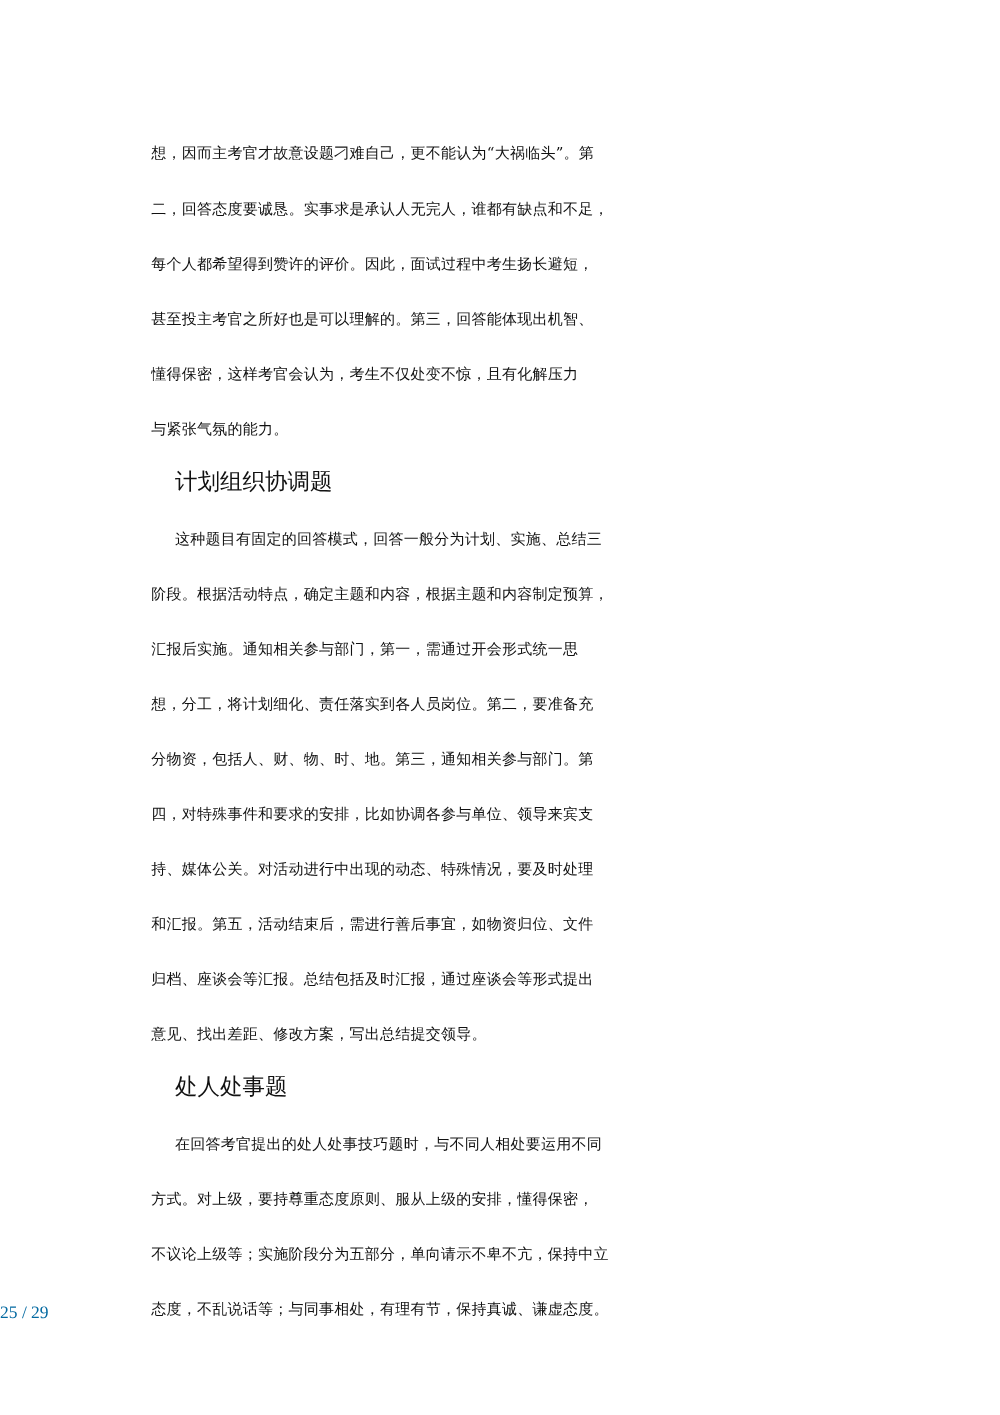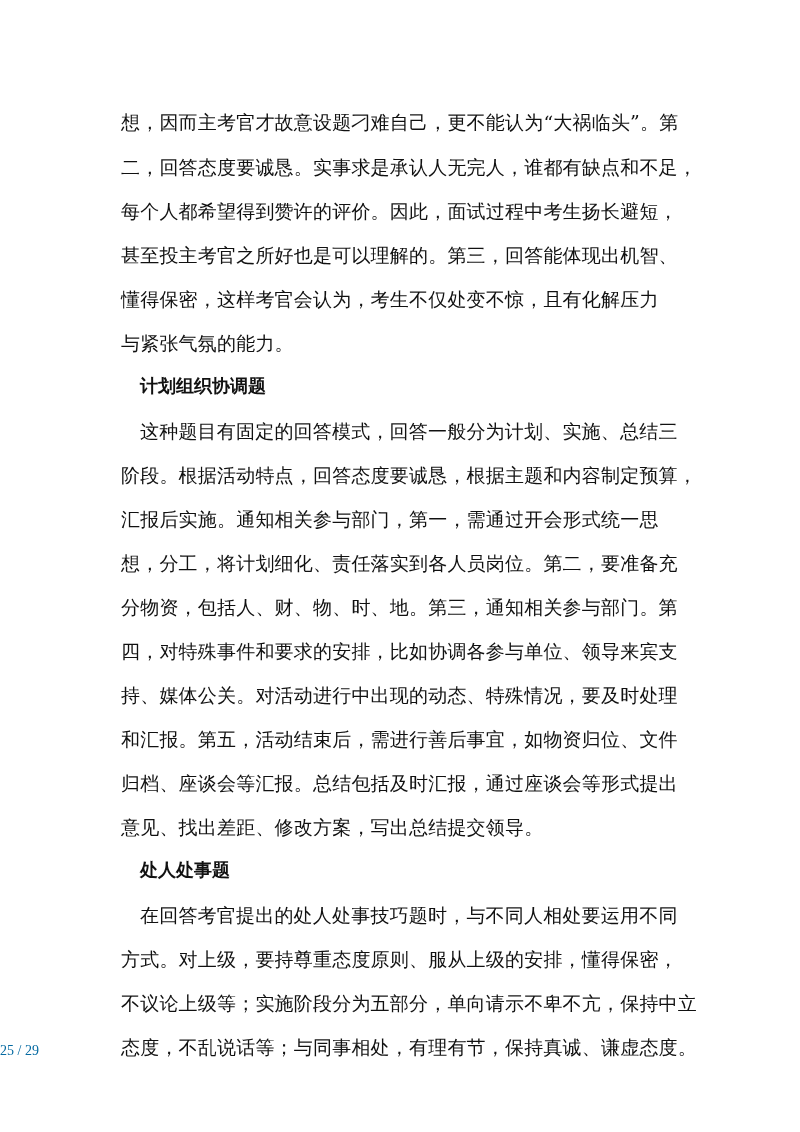--- a/index.html
+++ b/index.html
@@ -26,35 +26,35 @@
     .content {
       position: absolute;
       left: 121px;
       top: 104px;
       width: 560px;
     }
     .line {
       position: absolute;
       left: 0;
       white-space: nowrap;
-      font-size: 19px;
+      font-size: 12px;
       line-height: 36px;
       height: 36px;
       letter-spacing: 0.2px;
       text-align: center;
     }
     .line.indent {
       left: 19px;
     }
     .heading {
       position: absolute;
       left: 19px;
       white-space: nowrap;
       font-size: 18px;
-      font-weight: bold;
+      font-weight: normal;
       line-height: 36px;
       height: 36px;
       font-family: "DejaVu Sans", "Liberation Sans", sans-serif;
     }
     .page-number {
       position: absolute;
       left: 0;
       width: 800px;
       top: 1043px;
       text-align: left;
@@ -72,21 +72,21 @@
     <div class="line" style="top:0px">想，因而主考官才故意设题刁难自己，更不能认为“大祸临头”。第</div>
     <div class="line" style="top:45px">二，回答态度要诚恳。实事求是承认人无完人，谁都有缺点和不足，</div>
     <div class="line" style="top:89px">每个人都希望得到赞许的评价。因此，面试过程中考生扬长避短，</div>
     <div class="line" style="top:133px">甚至投主考官之所好也是可以理解的。第三，回答能体现出机智、</div>
     <div class="line" style="top:177px">懂得保密，这样考官会认为，考生不仅处变不惊，且有化解压力</div>
     <div class="line" style="top:221px">与紧张气氛的能力。</div>
 
     <div class="heading" style="top:264px">计划组织协调题</div>
 
     <div class="line indent" style="top:309px">这种题目有固定的回答模式，回答一般分为计划、实施、总结三</div>
-    <div class="line" style="top:353px">阶段。根据活动特点，回答态度要诚恳，根据主题和内容制定预算，</div>
+    <div class="line" style="top:353px">阶段。根据活动特点，确定主题和内容，根据主题和内容制定预算，</div>
     <div class="line" style="top:397px">汇报后实施。通知相关参与部门，第一，需通过开会形式统一思</div>
     <div class="line" style="top:441px">想，分工，将计划细化、责任落实到各人员岗位。第二，要准备充</div>
     <div class="line" style="top:485px">分物资，包括人、财、物、时、地。第三，通知相关参与部门。第</div>
     <div class="line" style="top:529px">四，对特殊事件和要求的安排，比如协调各参与单位、领导来宾支</div>
     <div class="line" style="top:573px">持、媒体公关。对活动进行中出现的动态、特殊情况，要及时处理</div>
     <div class="line" style="top:617px">和汇报。第五，活动结束后，需进行善后事宜，如物资归位、文件</div>
     <div class="line" style="top:661px">归档、座谈会等汇报。总结包括及时汇报，通过座谈会等形式提出</div>
     <div class="line" style="top:705px">意见、找出差距、修改方案，写出总结提交领导。</div>
 
     <div class="heading" style="top:748px">处人处事题</div>

